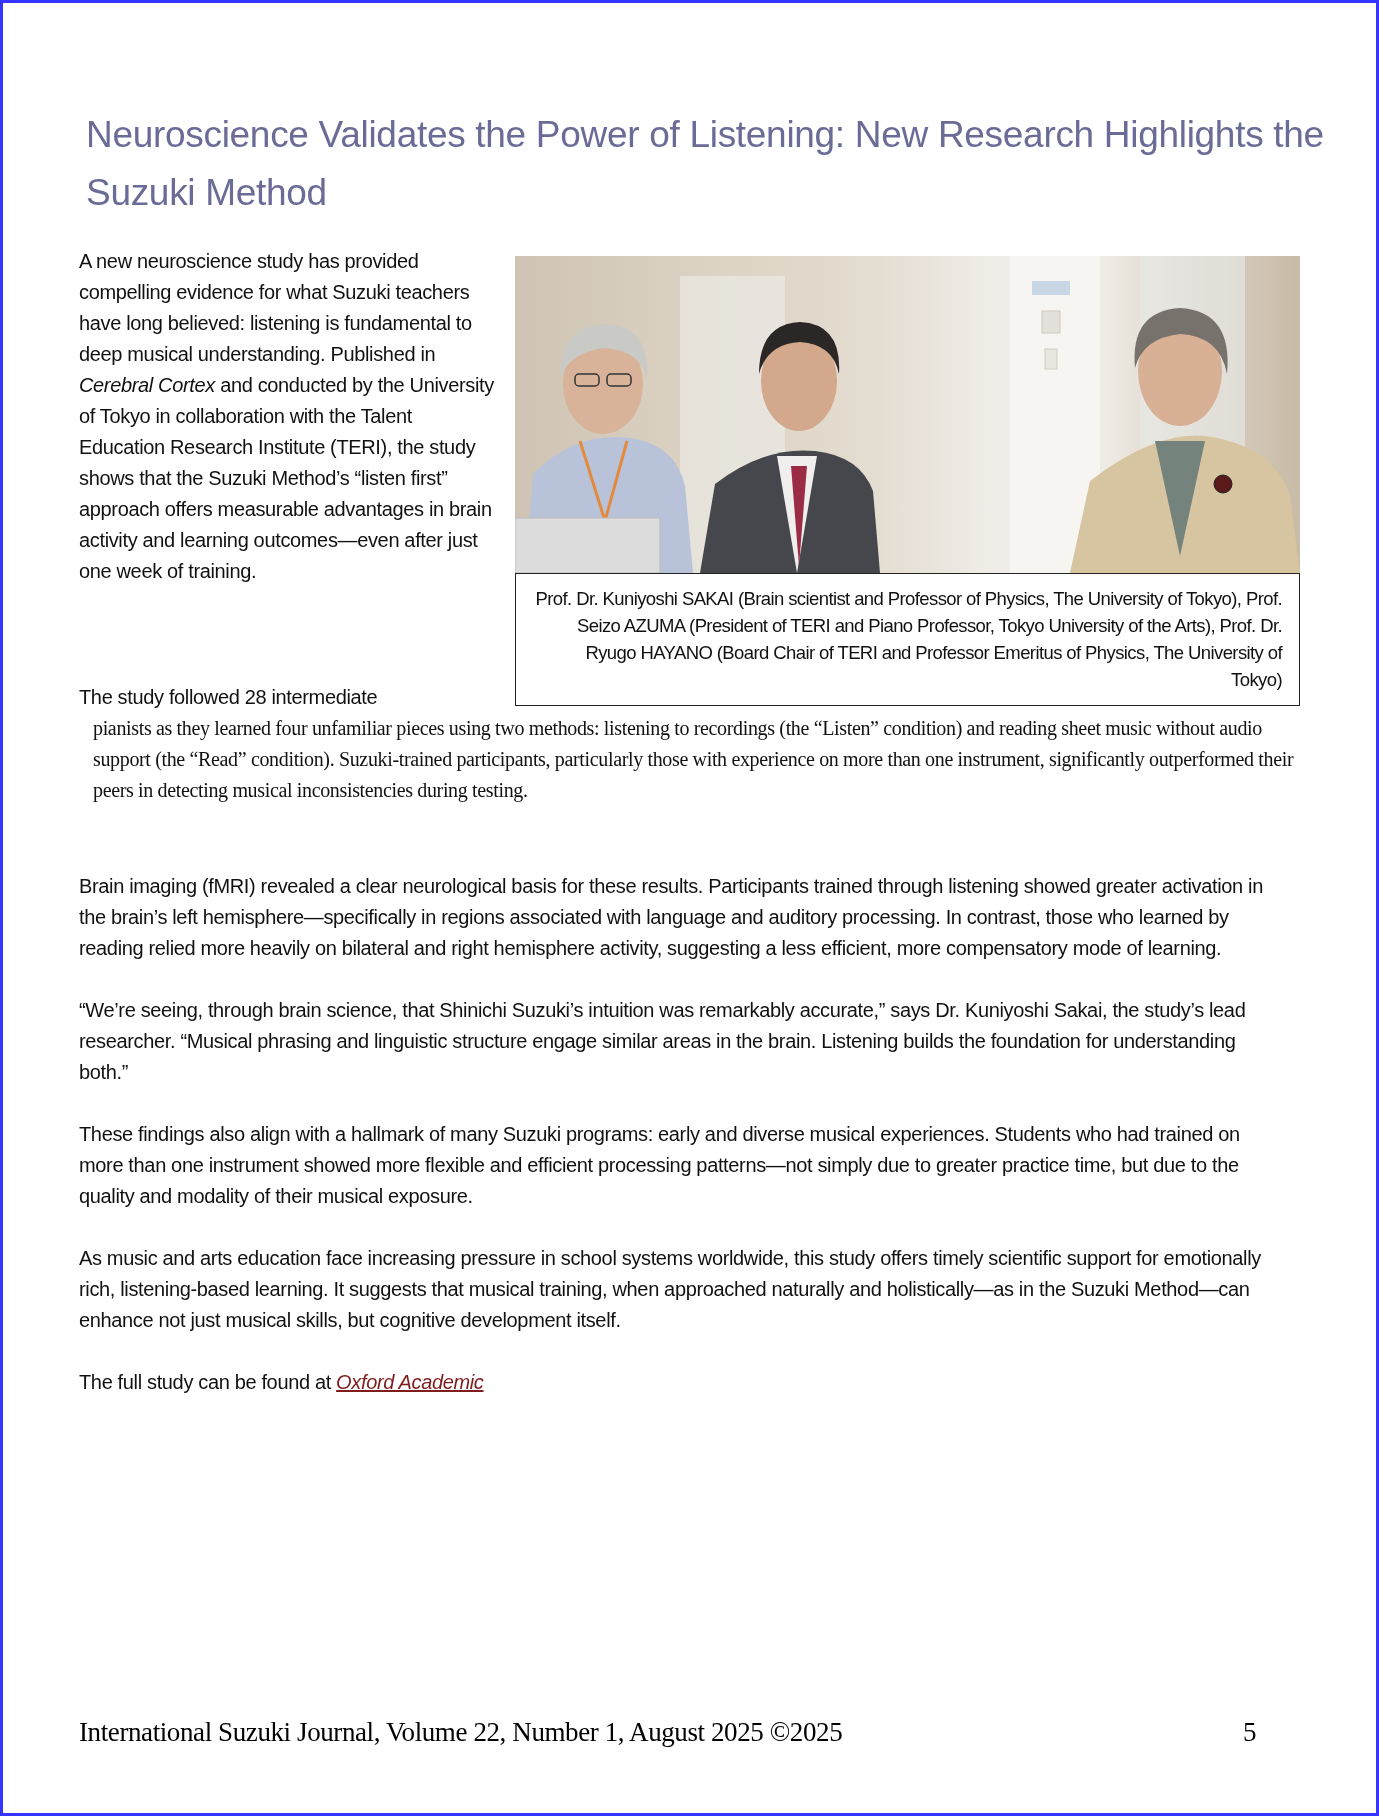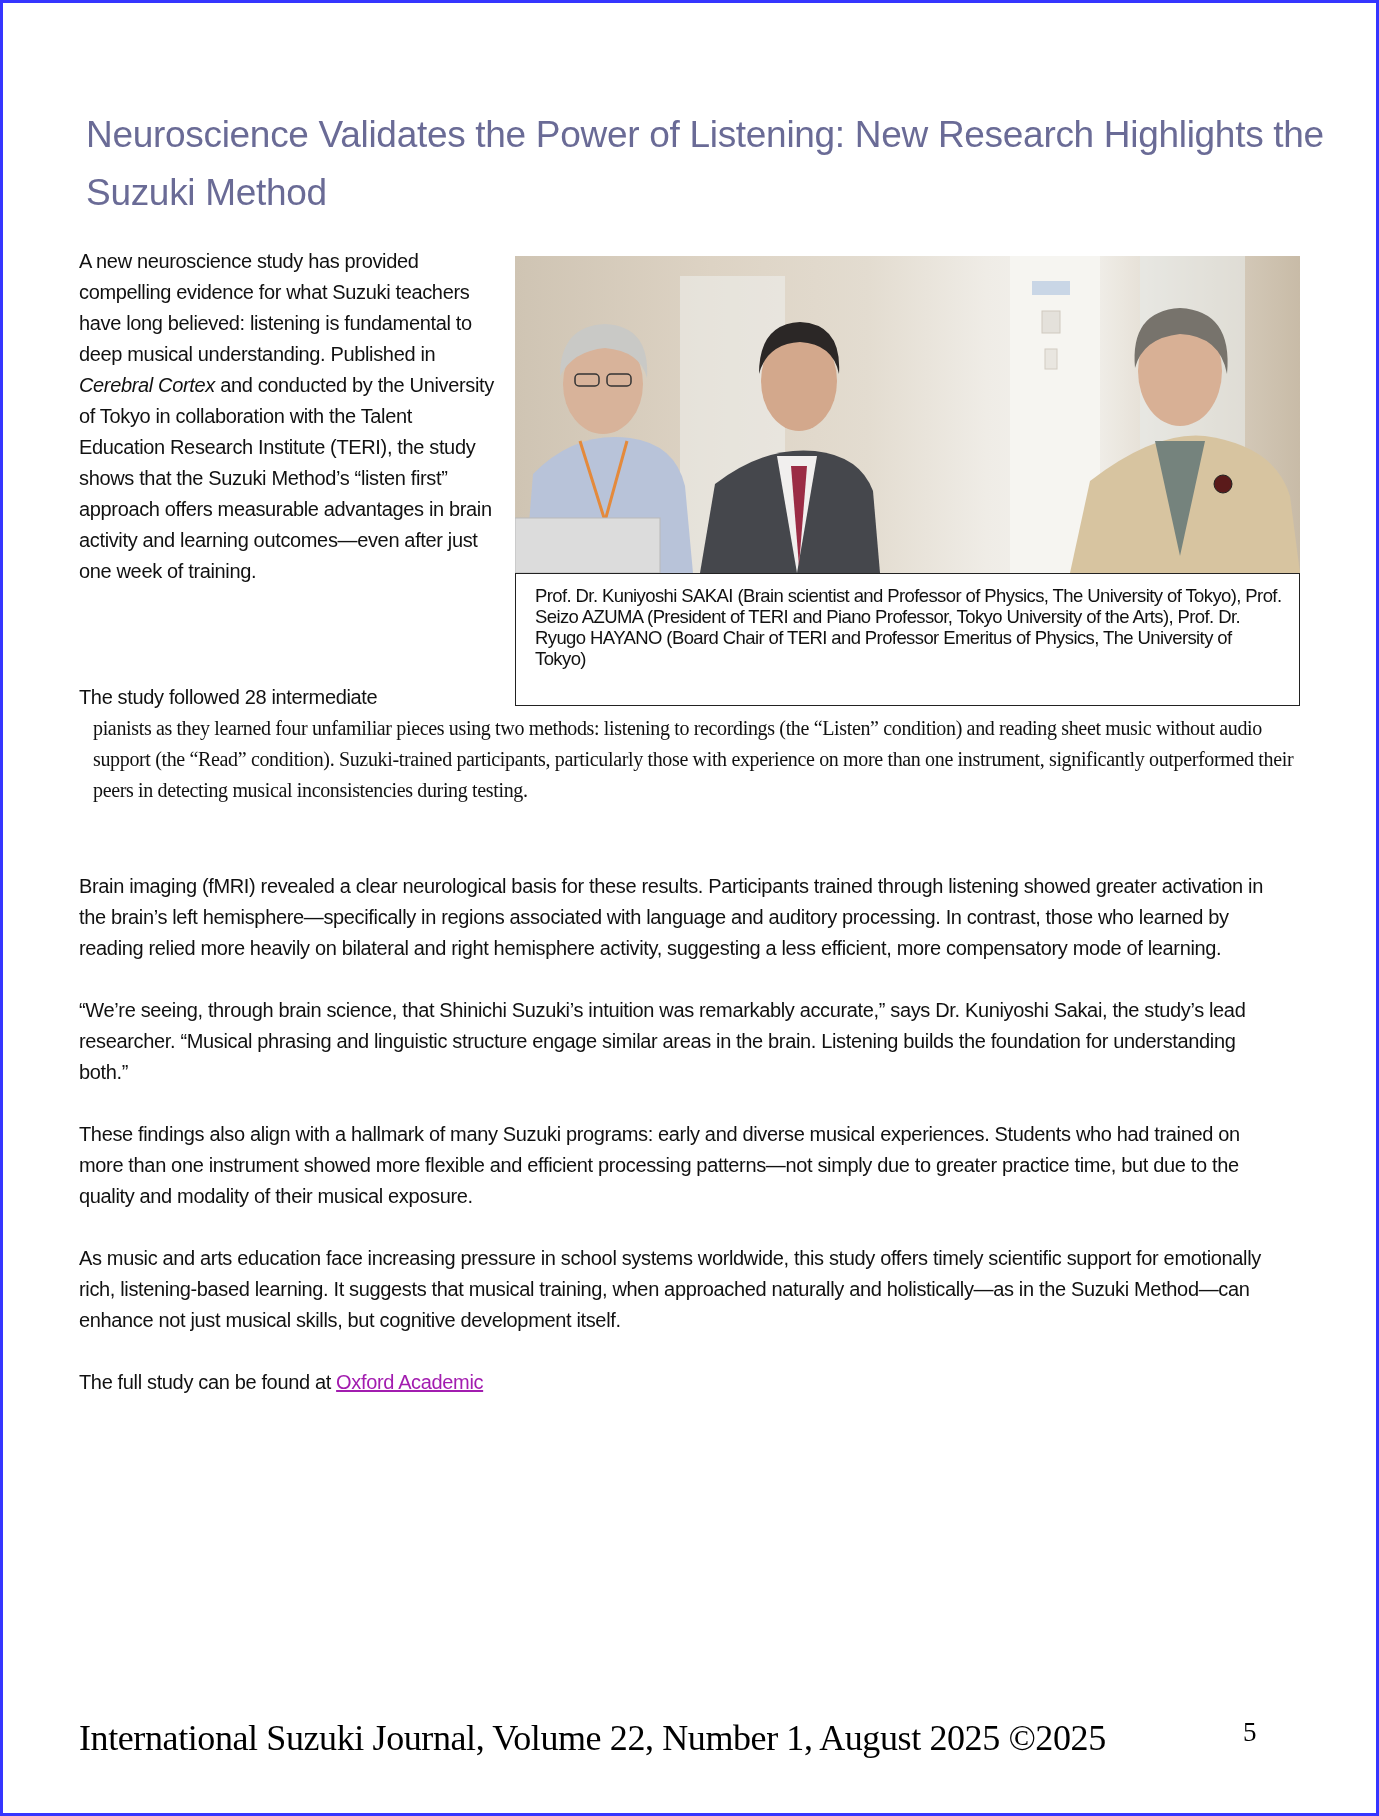--- a/index.html
+++ b/index.html
@@ -38,32 +38,32 @@
       position: absolute; left: 515px; top: 256px; width: 785px; height: 450px;
     }
     .photo {
       position: absolute; left: 0; top: 0; width: 785px; height: 317px; overflow: hidden;
       background: linear-gradient(90deg, #cfc4b3 0%, #ddd3c4 25%, #e3dcd0 45%, #efece6 60%, #f3f2ee 72%, #ddd4c6 86%, #c8bba7 100%);
     }
     .caption {
       position: absolute; left: 0; top: 317px; width: 785px; height: 133px;
       box-sizing: border-box; border: 1.5px solid #222; background: #fff;
       padding: 11px 17px 0 19px;
-      font-family: "Liberation Sans", sans-serif; font-size: 18.5px; line-height: 21px;
-      color: #111; letter-spacing: -0.6px;
+      font-family: "Liberation Sans", sans-serif; font-size: 18.5px; line-height: 27px;
+      color: #111; letter-spacing: -0.6px; text-align: right;
     }
     .footer-journal {
       position: absolute; left: 79px; top: 1717px;
-      font-family: "Liberation Serif", serif; font-size: 36px; color: #000; letter-spacing: -0.4px;
+      font-family: "Liberation Serif", serif; font-size: 27px; color: #000; letter-spacing: -0.4px;
     }
     .footer-page {
       position: absolute; left: 1243px; top: 1717px;
       font-family: "Liberation Serif", serif; font-size: 27px; color: #000;
     }
-    .link { color: #a21caf; text-decoration: underline; }
+    .link { color: #7f1d1d; text-decoration: underline; font-style: italic; }
     em { }
   </style>
 </head>
 <body>
 
 <div class="page-frame"></div>
 
 <h1 class="title">Neuroscience Validates the Power of Listening: New Research Highlights the Suzuki Method</h1>
 
 <div class="col-intro body-text">

